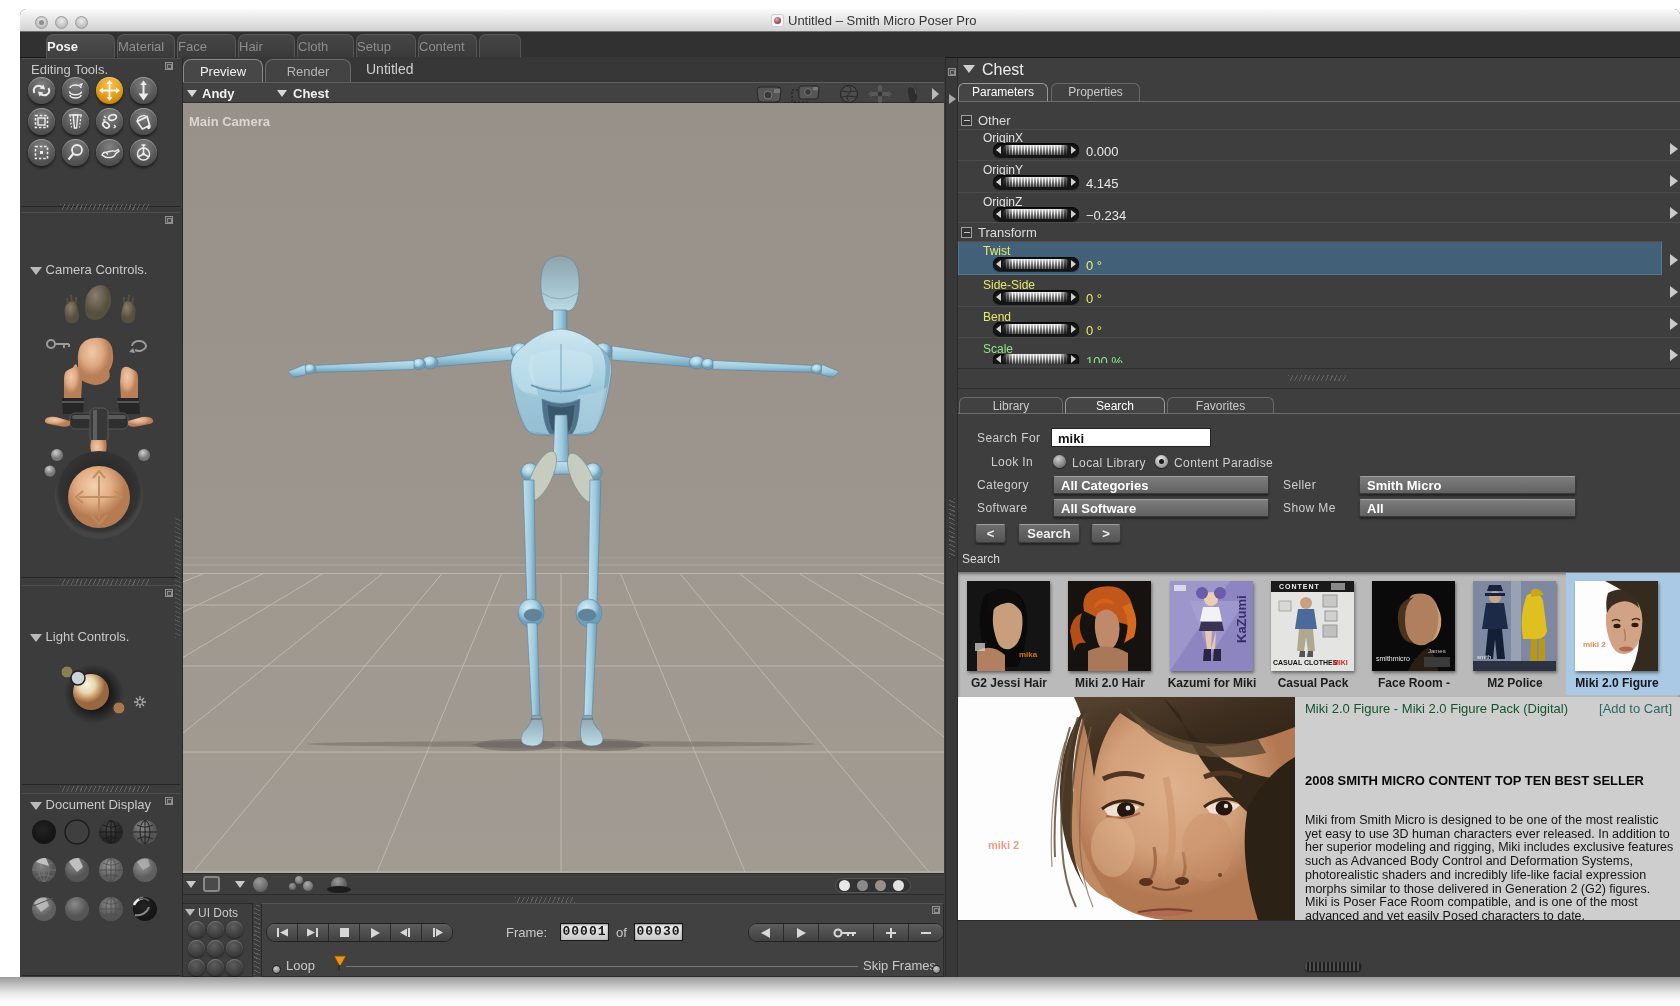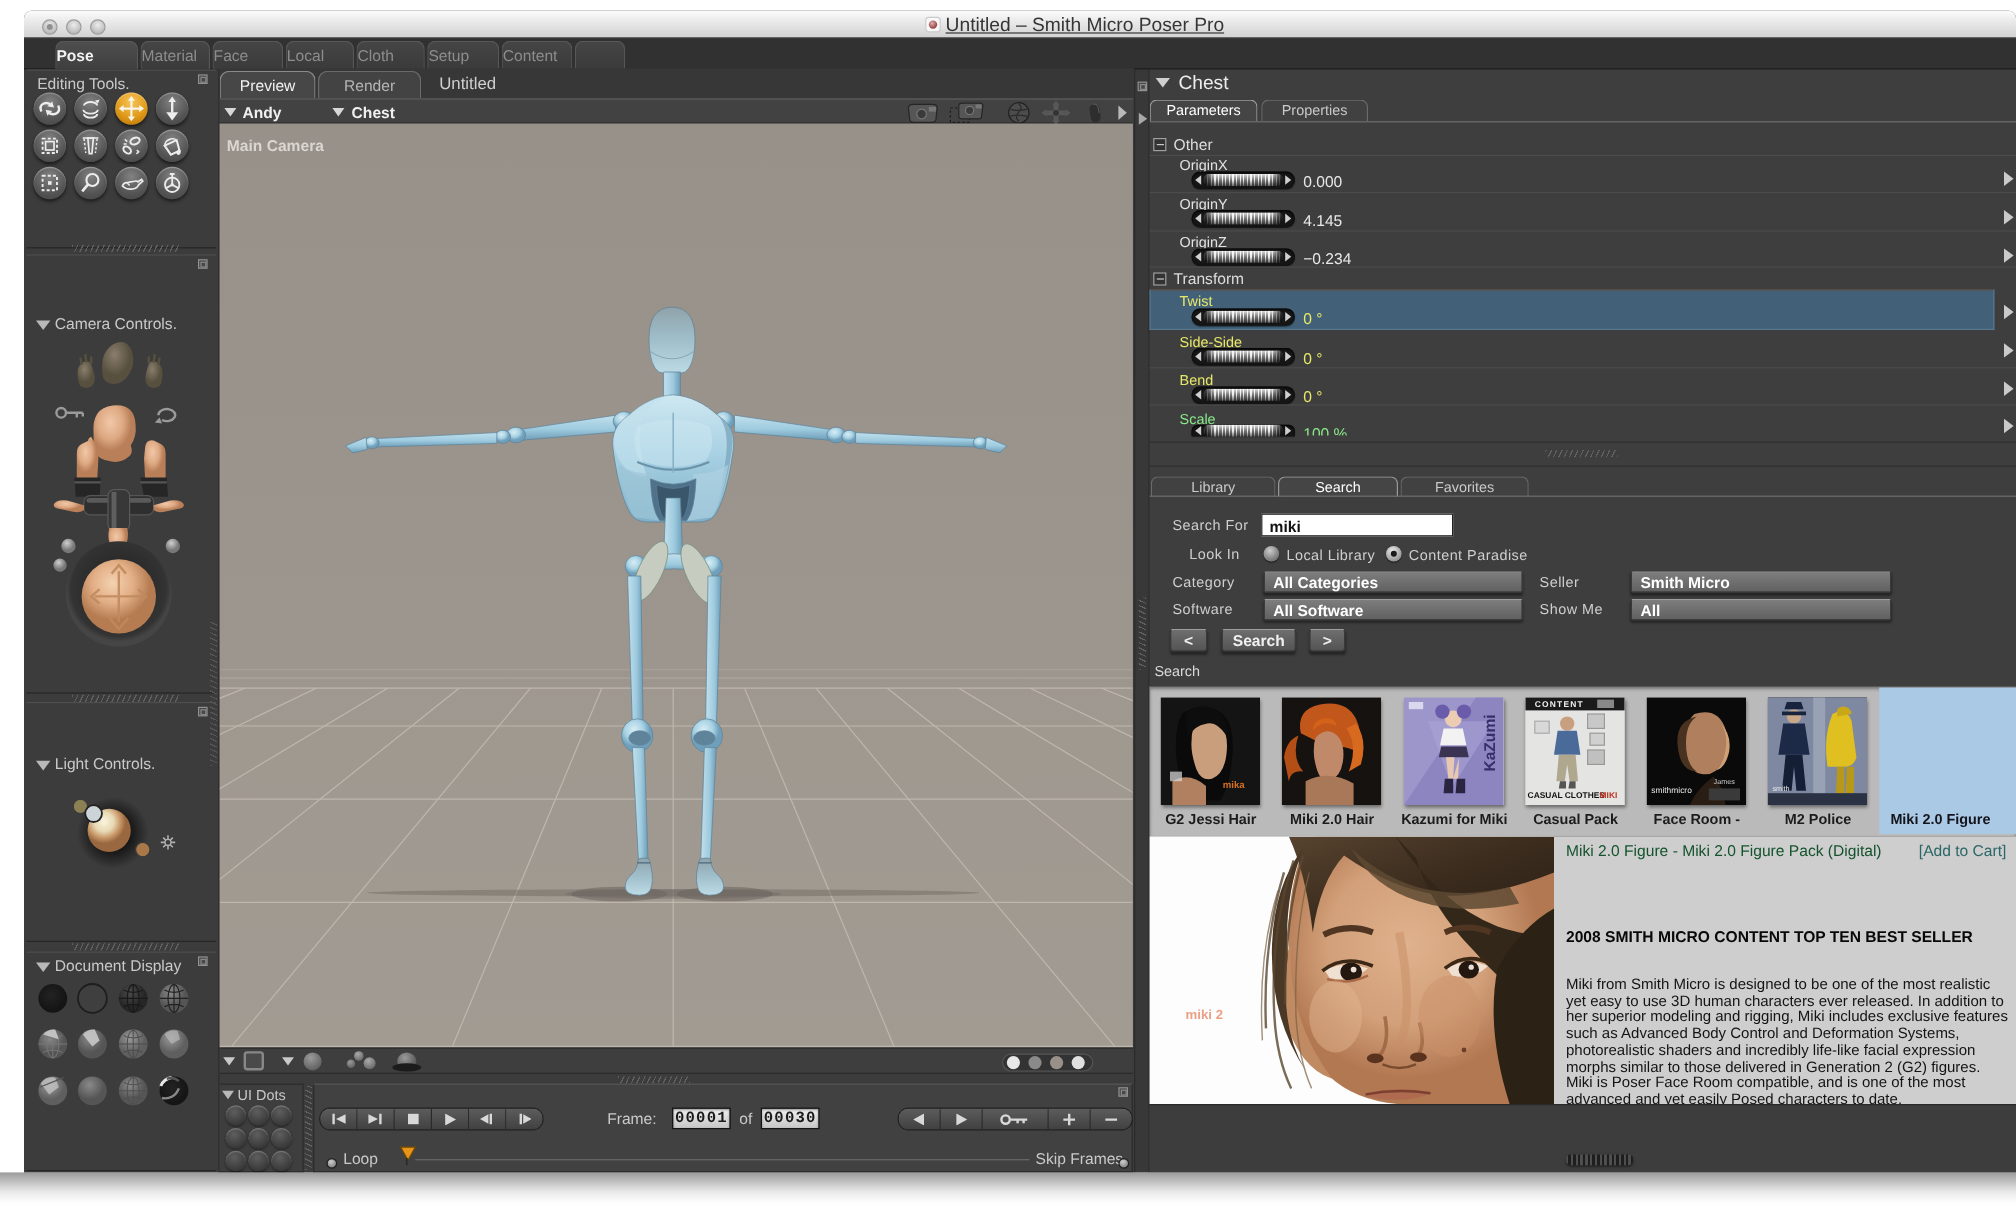--- a/index.html
+++ b/index.html
@@ -5,21 +5,21 @@
 html,body{margin:0;padding:0;background:#fff;width:1680px;height:1006px;overflow:hidden}
 *{box-sizing:border-box}
 #app{position:absolute;left:0;top:0;width:1680px;height:1006px;font-family:"Liberation Sans",sans-serif;}
 .abs{position:absolute}
 
 #win{position:absolute;left:20px;top:9px;width:1660px;height:968px;border-radius:6px 6px 0 0;background:#3d3d3d;}
 #titlebar{position:absolute;left:0;top:0;width:1660px;height:23px;border-radius:6px 6px 0 0;
  background:linear-gradient(#fbfbfb,#e8e8e8 45%,#d3d3d3);border-bottom:1px solid #6f6f6f;}
 .tl{position:absolute;top:7px;width:13px;height:13px;border-radius:50%;border:1px solid #9a9a9a;
  background:radial-gradient(circle at 50% 35%,#ececec,#bdbdbd 70%,#a8a8a8);}
-#titletext{position:absolute;top:4px;left:768px;font-size:16px;color:#353535;text-decoration:underline;}
+#titletext{position:absolute;top:4px;left:768px;font-size:13px;color:#353535;}
 #ticon{position:absolute;left:751px;top:5px;width:13px;height:13px;background:#f8f8f8;border:1px solid #ccc;border-radius:3px;}
 #ticon i{position:absolute;left:2px;top:2px;width:7px;height:7px;border-radius:50%;background:radial-gradient(circle at 40% 35%,#e0b0b0,#a05050 60%,#703030);display:block}
 #shadowbot{position:absolute;left:0;top:977px;width:1680px;height:29px;background:linear-gradient(#9b9b9b,#e8e8e8 55%,#fdfdfd 85%,#fff);}
 
 #tabbar{position:absolute;left:0;top:23px;width:1660px;height:26px;background:#313131;border-bottom:1px solid #191919}
 .ttab{position:absolute;top:2px;height:24px;border:1px solid #575757;border-bottom:none;border-radius:7px 7px 0 0;
  background:linear-gradient(#454545,#3a3a3a);color:#8d8d8d;font-size:13px;line-height:23px;}
 .ttab.act{background:linear-gradient(#4e4e4e,#3f3f3f);color:#f2f2f2;}
 
 .hd{color:#c9c9c9;font-size:13px;white-space:nowrap}
@@ -92,21 +92,21 @@
     <div class="tl" style="left:55px"></div>
     <div id="ticon">
           <i></i>
         </div>
     <div id="titletext">Untitled – Smith Micro Poser Pro</div>
   </div>
   <div id="tabbar">
     <div class="ttab act" style="left:26px;width:69px;font-weight:bold">Pose</div>
     <div class="ttab" style="left:97px;width:58px">Material</div>
     <div class="ttab" style="left:157px;width:59px">Face</div>
-    <div class="ttab" style="left:218px;width:57px">Local</div>
+    <div class="ttab" style="left:218px;width:57px">Hair</div>
     <div class="ttab" style="left:277px;width:57px">Cloth</div>
     <div class="ttab" style="left:336px;width:60px">Setup</div>
     <div class="ttab" style="left:398px;width:59px">Content</div>
     <div class="ttab" style="left:459px;width:42px"></div>
   </div>
   <div id="sidebar">
 
     <div class="panel" style="top:0;height:149px">
       <div class="hd" style="position:absolute;left:9px;top:3px">Editing Tools.</div>
       <div class="detach" style="right:7px;top:3px"></div>
@@ -574,20 +574,32 @@
         <path d="M14 10 h16 l-2 -6 h-12z M12 12 h20 v3 h-20z" fill="#18243e"></path>
         <path d="M13 22 h18 l4 26 h-26z" fill="#1c2a48"></path>
         <path d="M15 48 h14 l3 30 h-8 l-2 -20 -2 20 h-8z" fill="#141e34"></path>
         <path d="M54 14 q12 -6 16 6 l4 30 q-2 8 -10 8 l-14 0 q-4 -24 4 -44z" fill="#e0c020"></path>
         <path d="M58 10 a7 7 0 0 1 12 4 l-12 2z" fill="#c8a818"></path>
         <path d="M58 58 h6 v22 h-7z M66 58 h6 v22 h-7z" fill="#b89818"></path>
         <rect x="0" y="80" width="83" height="10" fill="#2a3244"></rect>
         <text x="4" y="78" font-family="Liberation Sans" font-size="6" fill="#e8e8e8">smith</text>
       </svg></div>
       <div class="tlabel" style="left:502px">M2 Police</div>
+      <div class="thumb" style="left:617px"><svg width="83" height="90" viewBox="0 0 83 90">
+        <rect width="83" height="90" fill="#fdfdfd"></rect>
+        <path d="M30 0 L83 0 L83 90 L56 90 Q66 70 64 46 Q62 20 48 10 Q38 4 30 0z" fill="#352a1e"></path>
+        <path d="M36 16 q15 -9 25 3 q8 11 6 28 q-2 19 -13 25 q-11 4 -17 -7 q-7 -15 -6 -30 q2 -13 5 -19z" fill="#d2a284"></path>
+        <path d="M33 12 q16 -9 28 5 l3 10 q-9 -9 -19 -6 q-9 2 -13 11 q-2 -12 1 -20z" fill="#3a2c20"></path>
+        <path d="M37 40 q4 -3 8 0 M57 39 q4 -3 8 0" stroke="#4a3020" stroke-width="1.6" fill="none"></path>
+        <ellipse cx="42" cy="45" rx="3.6" ry="2.2" fill="#2a1a10"></ellipse>
+              <ellipse cx="60" cy="44" rx="3.6" ry="2.2" fill="#2a1a10"></ellipse>
+        <path d="M49 48 q2 7 1 12" stroke="#b07858" stroke-width="1.4" fill="none"></path>
+        <ellipse cx="51" cy="68" rx="7" ry="2.6" fill="#b06a52"></ellipse>
+        <text x="8" y="66" font-family="Liberation Sans" font-size="8" font-weight="bold" fill="#e88858">miki 2</text>
+      </svg></div>
       <div class="tlabel" style="left:604px;color:#14141c">Miki 2.0 Figure</div>
     </div>
     <div id="detailimg"><svg width="337" height="223" viewBox="0 0 337 223">
       <defs>
         <radialGradient id="skin" cx="45%" cy="40%">
                 <stop offset="0%" stop-color="#dfb18c"></stop>
                 <stop offset="60%" stop-color="#d2a07a"></stop>
                 <stop offset="100%" stop-color="#b27852"></stop>
               </radialGradient>
         <linearGradient id="hairg" x1="0" y1="0" x2="1" y2="1">

